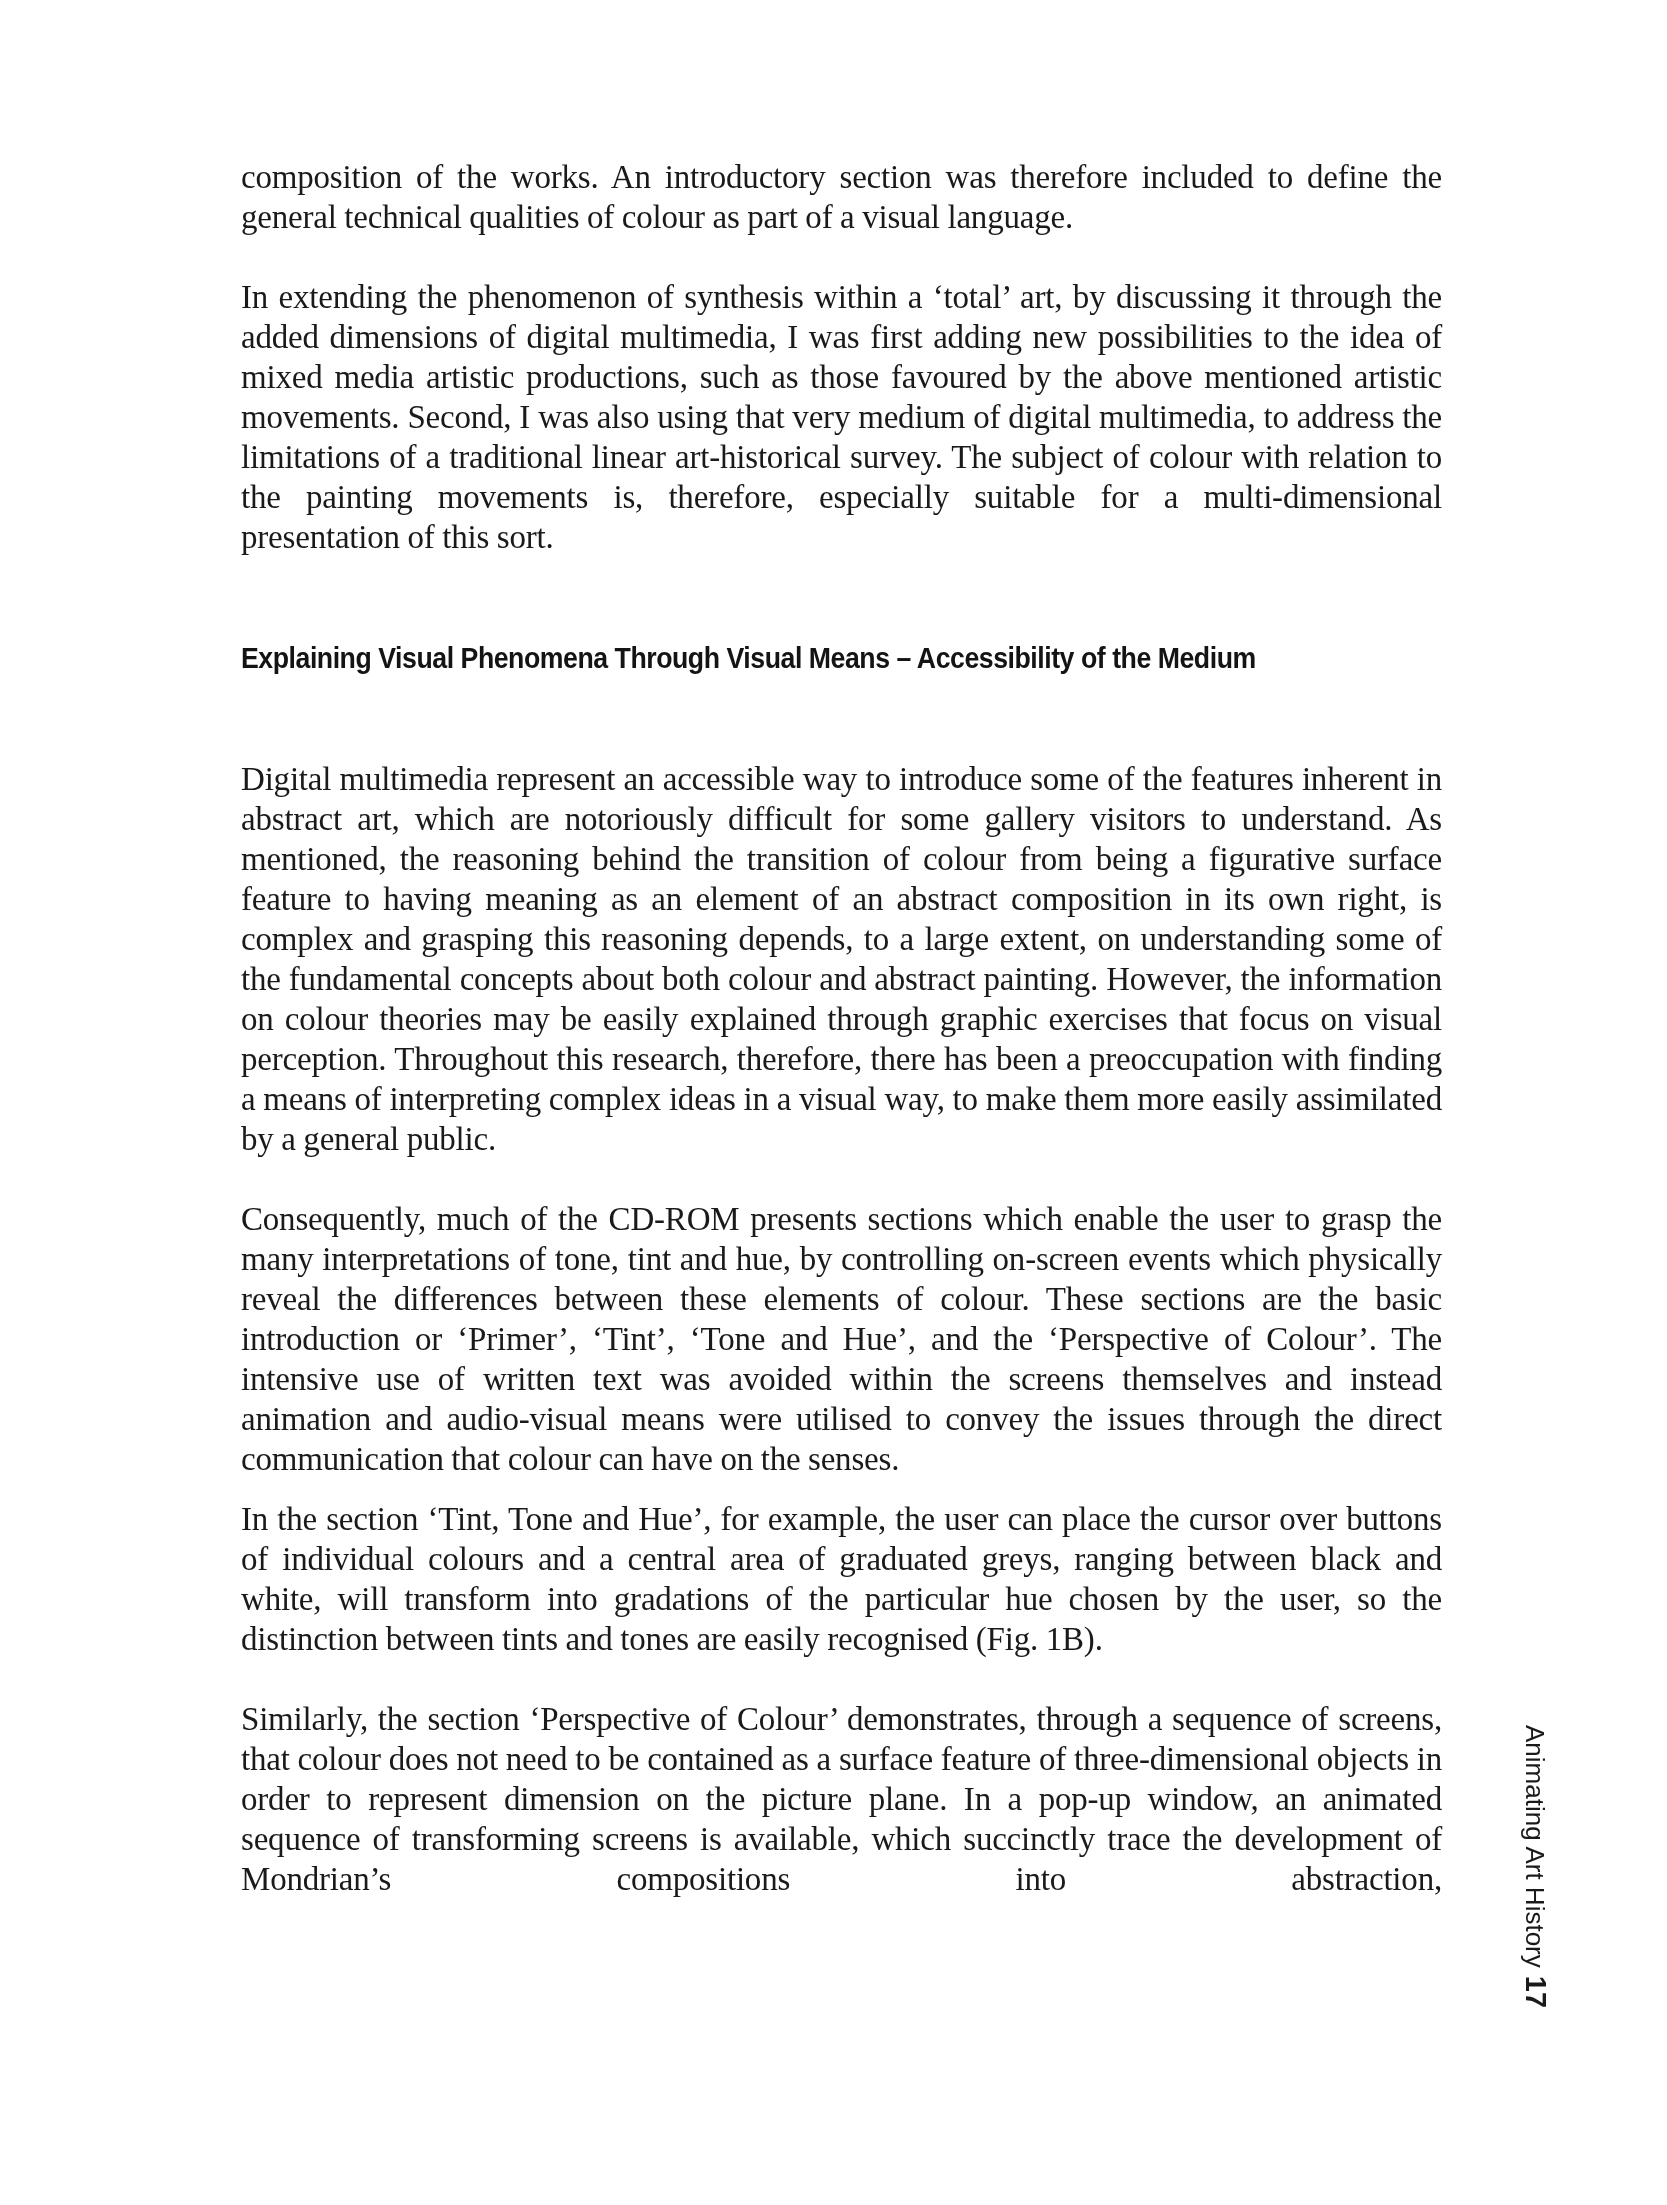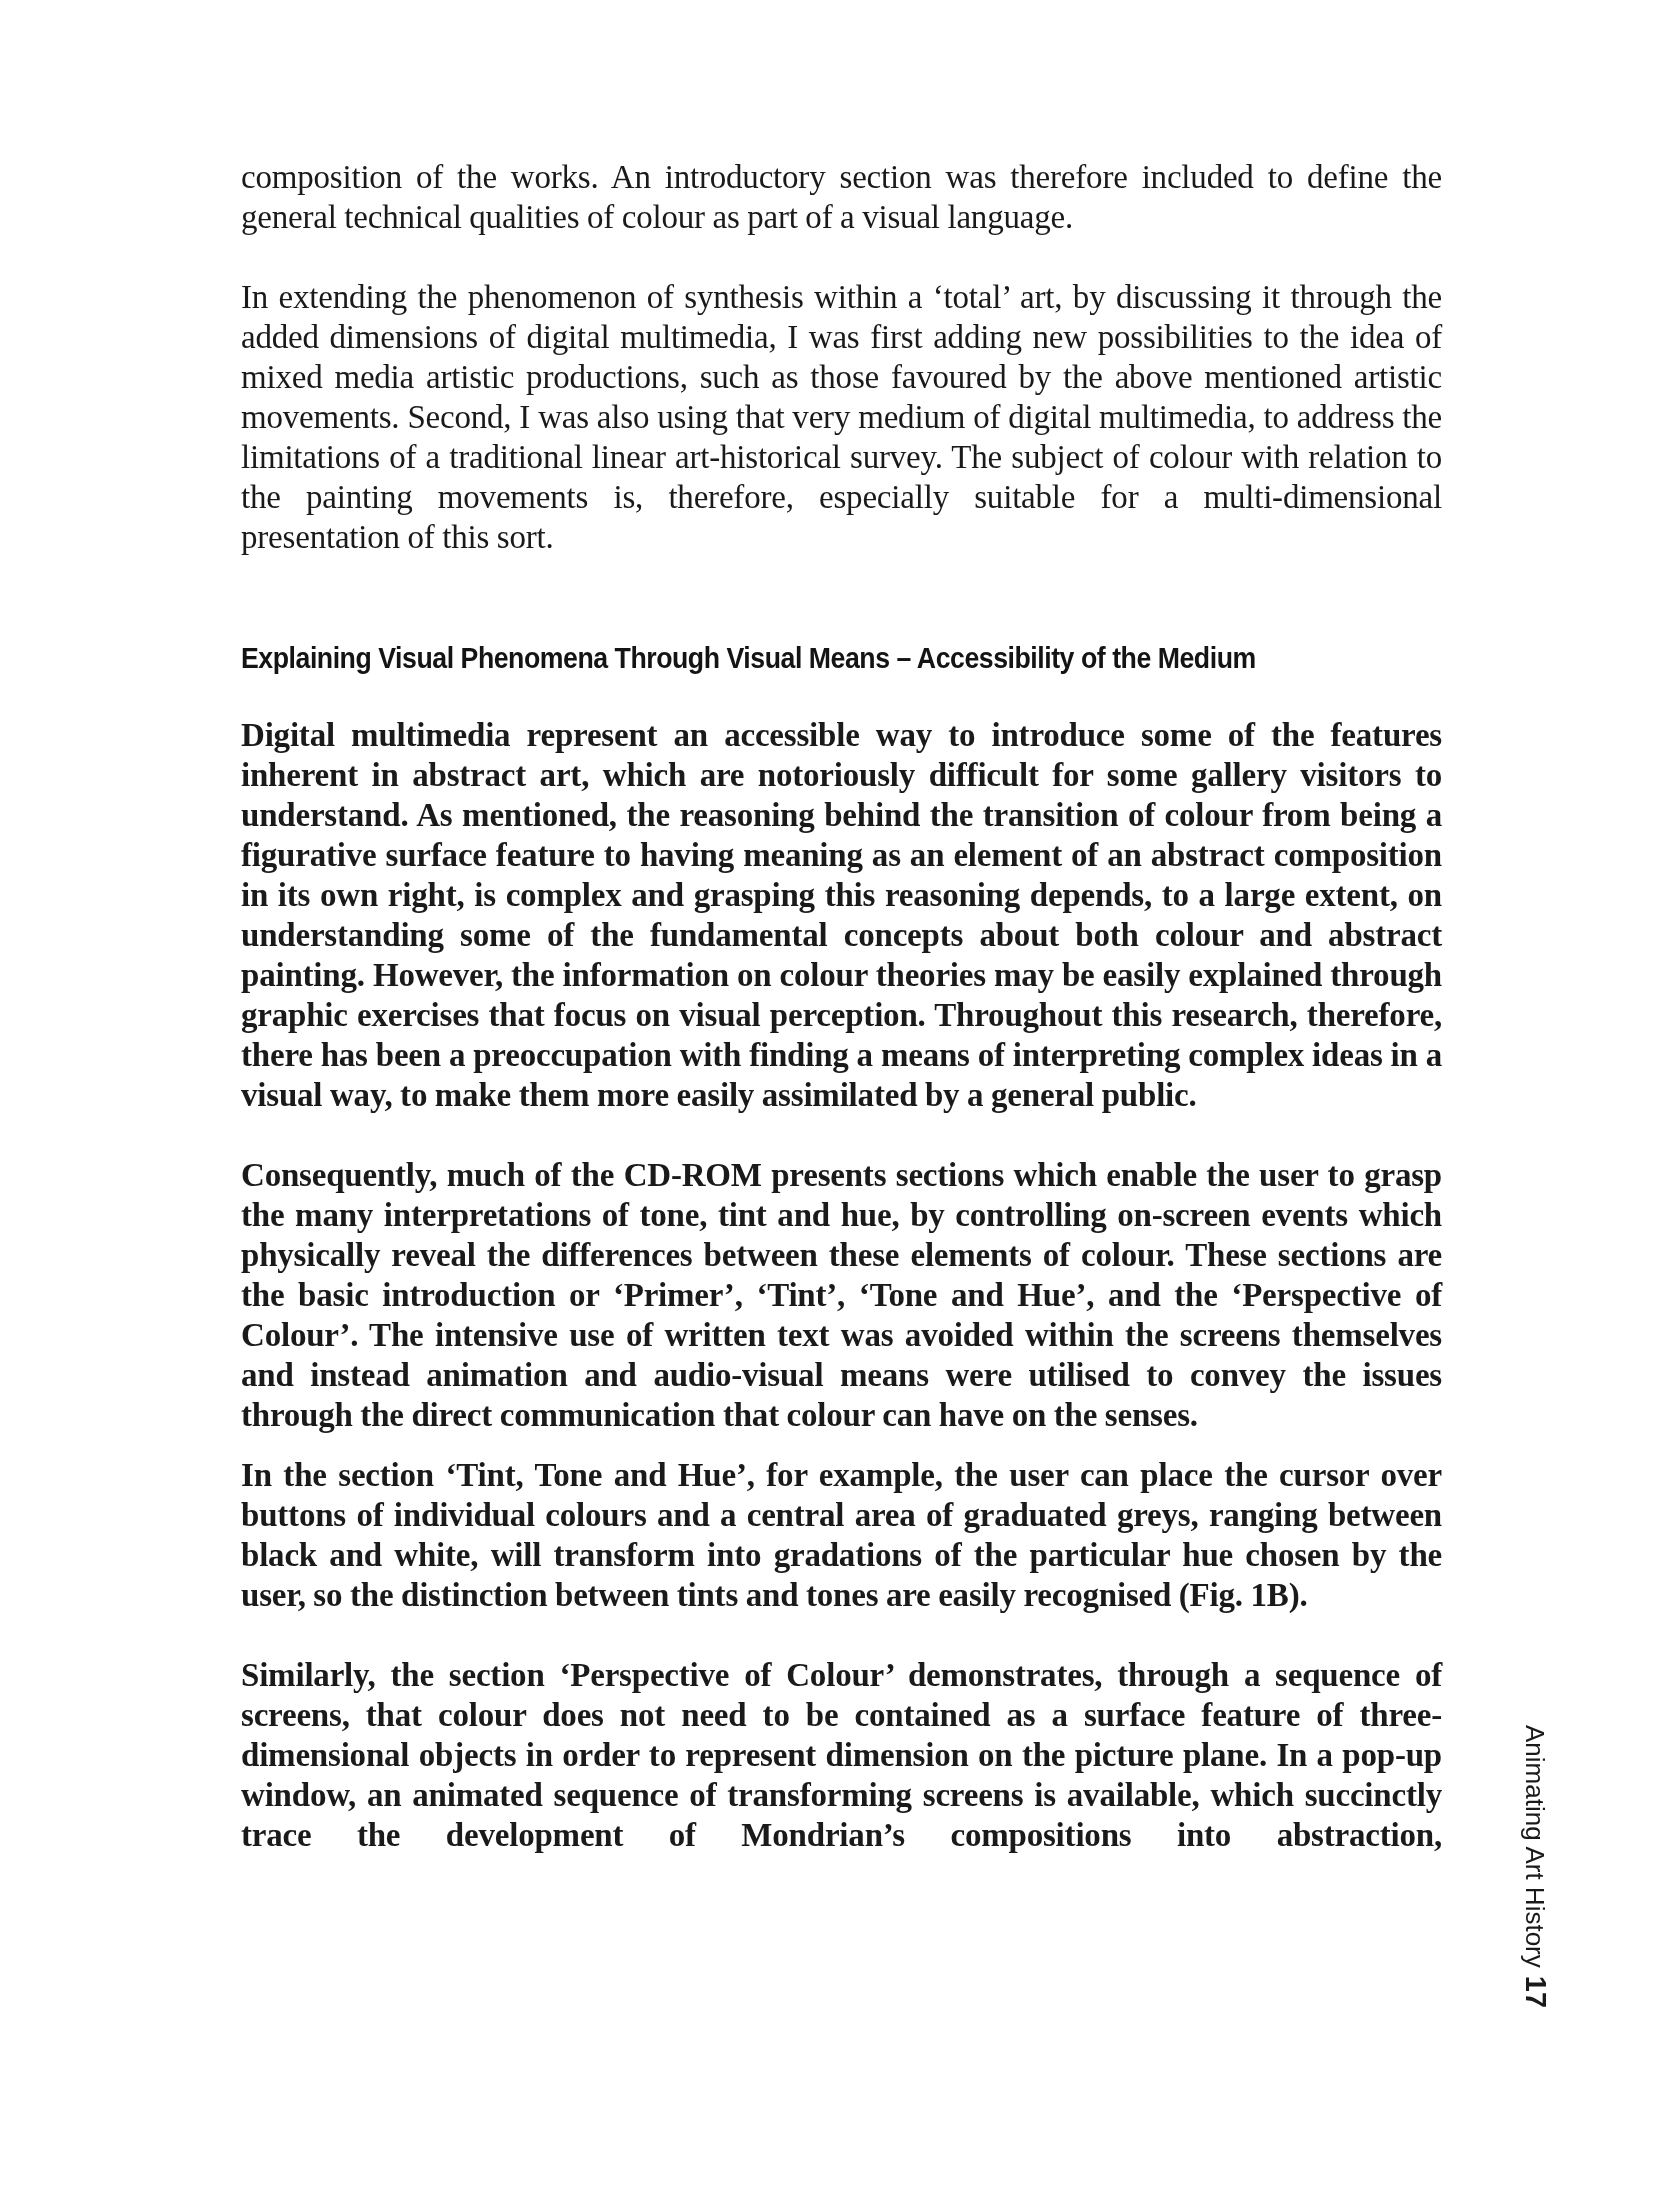--- a/index.html
+++ b/index.html
@@ -53,21 +53,21 @@
 
 <div class="page">
 
   <div class="text-block" style="top:157px;">
     <p class="para last-line-left">composition of the works. An introductory section was therefore included to define the general technical qualities of colour as part of a visual language.</p>
     <p class="para last-line-left" style="margin-top:40px;">In extending the phenomenon of synthesis within a ‘total’ art, by discussing it through the added dimensions of digital multimedia, I was first adding new possibilities to the idea of mixed media artistic productions, such as those favoured by the above mentioned artistic movements. Second, I was also using that very medium of digital multimedia, to address the limitations of a traditional linear art-historical survey. The subject of colour with relation to the painting movements is, therefore, especially suitable for a multi-dimensional presentation of this sort.</p>
   </div>
 
   <h2 class="heading" style="top:638px;">Explaining Visual Phenomena Through Visual Means – Accessibility of the Medium</h2>
 
-  <div class="text-block" style="top:715px;font-weight:bold;">
+  <div class="text-block" style="top:759px;">
     <p class="para last-line-left">Digital multimedia represent an accessible way to introduce some of the features inherent in abstract art, which are notoriously difficult for some gallery visitors to understand. As mentioned, the reasoning behind the transition of colour from being a figurative surface feature to having meaning as an element of an abstract composition in its own right, is complex and grasping this reasoning depends, to a large extent, on understanding some of the fundamental concepts about both colour and abstract painting. However, the information on colour theories may be easily explained through graphic exercises that focus on visual perception. Throughout this research, therefore, there has been a preoccupation with finding a means of interpreting complex ideas in a visual way, to make them more easily assimilated by a general public.</p>
     <p class="para last-line-left" style="margin-top:40px;">Consequently, much of the CD-ROM presents sections which enable the user to grasp the many interpretations of tone, tint and hue, by controlling on-screen events which physically reveal the differences between these elements of colour. These sections are the basic introduction or ‘Primer’, ‘Tint’, ‘Tone and Hue’, and the ‘Perspective of Colour’. The intensive use of written text was avoided within the screens themselves and instead animation and audio-visual means were utilised to convey the issues through the direct communication that colour can have on the senses.</p>
     <p class="para last-line-left" style="margin-top:20px;">In the section ‘Tint, Tone and Hue’, for example, the user can place the cursor over buttons of individual colours and a central area of graduated greys, ranging between black and white, will transform into gradations of the particular hue chosen by the user, so the distinction between tints and tones are easily recognised (Fig. 1B).</p>
     <p class="para" style="margin-top:40px; text-align-last: justify;"> Similarly, the section ‘Perspective of Colour’ demonstrates, through a sequence of screens, that colour does not need to be contained as a surface feature of three-dimensional objects in order to represent dimension on the picture plane. In a pop-up window, an animated sequence of transforming screens is available, which succinctly trace the development of Mondrian’s compositions into abstraction,</p>
   </div>
 
   <div class="running-head">
     <span>Animating Art History</span><span class="folio">17</span>
   </div>
 

